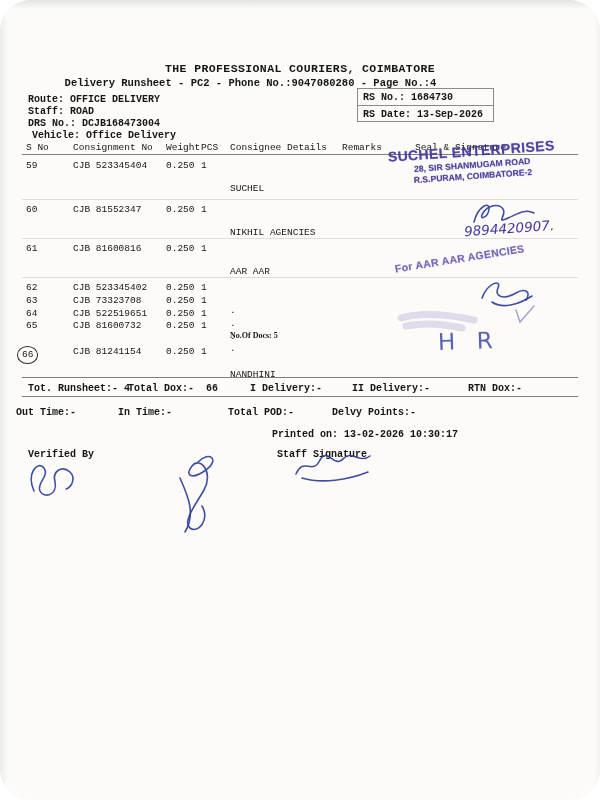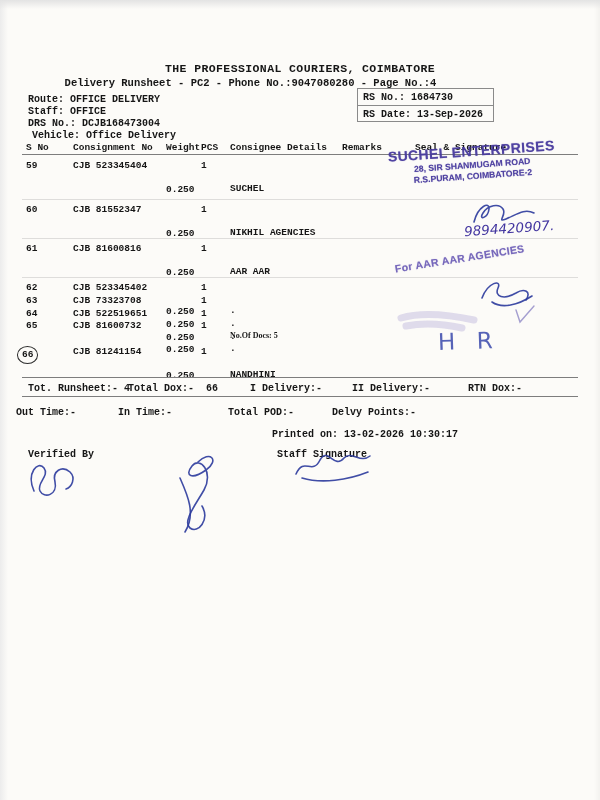--- a/index.html
+++ b/index.html
@@ -5,33 +5,34 @@
   * { margin:0; padding:0; box-sizing:border-box; }
   html,body { width:600px; height:800px; }
   body { background:#ffffff; font-family:"Liberation Mono","DejaVu Sans Mono",monospace; }
   .paper {
     position:relative; width:600px; height:800px; overflow:hidden;
     background:
       linear-gradient(180deg, #e3e3e3 0, rgba(227,227,227,0) 9px),
       linear-gradient(90deg, #ececec 0, rgba(236,236,236,0) 8px),
       linear-gradient(270deg, #f3f2ef 0, rgba(243,242,239,0) 6px),
       #fcfbf8;
+    border-radius: 31px;
   }
   .t { position:absolute; font-size:10px; font-weight:700; color:#161616; white-space:pre; }
   .title { font-size:11.5px; letter-spacing:.4px; }
   .sub { font-size:10.5px; }
   .hdr { font-size:9px; }
   .small { font-size:8px;font-family:Liberation Serif, serif; }
   .hline { position:absolute; height:1px; background:#7d7d7d; }
   .faintline { position:absolute; height:1px; background:rgba(70,70,70,.16); }
   .rsbox { position:absolute; left:357px; top:88px; width:137px; height:34px; border:1px solid #8a8a8a; }
   .rsbox .mid { position:absolute; left:0; right:0; top:16px; height:1px; background:#8a8a8a; }
   .row { position:absolute; left:0; width:600px; height:13px; }
-  .row span { position:absolute; top:0; font-size:9.5px; font-weight:700; color:#161616; white-space:pre; }
-  .c1 { left:26px; } .c2 { left:73px; } .c3 { left:166px;margin-top:24px; } .c4 { left:201px; } .c5 { left:230px;margin-top:23px; }
+  .row span { position:absolute; top:0; font-size:9.5px; font-weight:400; color:#161616; white-space:pre; }
+  .c1 { left:26px; } .c2 { left:73px; } .c3 { left:166px; } .c4 { left:201px; } .c5 { left:230px;margin-top:23px; }
   .circle { left:17px; top:-4px; border:1.4px solid #2a2a2a; border-radius:50%; padding:2px 4px 3px 4px; }
   .stamp { position:absolute; font-family:"Liberation Sans","DejaVu Sans",sans-serif; font-weight:700; }
   .stamp-suchel { left:382px; top:143px; width:180px; text-align:center; color:#473a9e;
     transform:rotate(-4deg); opacity:.95; text-shadow:0 0 1px rgba(71,58,158,.55); }
   .stamp-suchel .l1 { font-size:14px; letter-spacing:.4px; }
   .stamp-suchel .l2 { font-size:8.6px; margin-top:1px; }
   .stamp-aar { left:394px; top:250px; width:160px; color:#5948ae; font-size:10.5px;
     transform:rotate(-9deg); opacity:.82; letter-spacing:.3px; text-shadow:0 0 1px rgba(89,72,174,.5); }
   .hand { position:absolute; font-family:"DejaVu Sans",sans-serif; color:#3a49ac; }
   .hand-phone { left:464px; top:220px; font-size:13.5px; font-style:italic; color:#4336a0; transform:rotate(-4deg); }
@@ -44,21 +45,21 @@
 </style>
 </head>
 <body>
 
 <div class="paper">
 
   <div class="t title" style="left:0;top:62px;width:600px;text-align:center">THE PROFESSIONAL COURIERS, COIMBATORE</div>
   <div class="t sub" style="left:0;top:77px;width:501px;text-align:center">Delivery Runsheet - PC2 - Phone No.:9047080280 - Page No.:4</div>
 
   <div class="t" style="left:28px;top:94px">Route: OFFICE DELIVERY</div>
-  <div class="t" style="left:28px;top:106px">Staff: OFFICE</div>
+  <div class="t" style="left:28px;top:106px">Staff: ROAD</div>
   <div class="t" style="left:28px;top:118px">DRS No.: DCJB168473004</div>
   <div class="t" style="left:32px;top:130px">Vehicle: Office Delivery</div>
 
   <div class="rsbox">
     <div class="t" style="left:5px;top:3px">RS No.: 1684730</div>
     <div class="mid"></div>
     <div class="t" style="left:5px;top:20px">RS Date: 13-Sep-2026</div>
   </div>
 
   <div class="row" style="top:142px">

